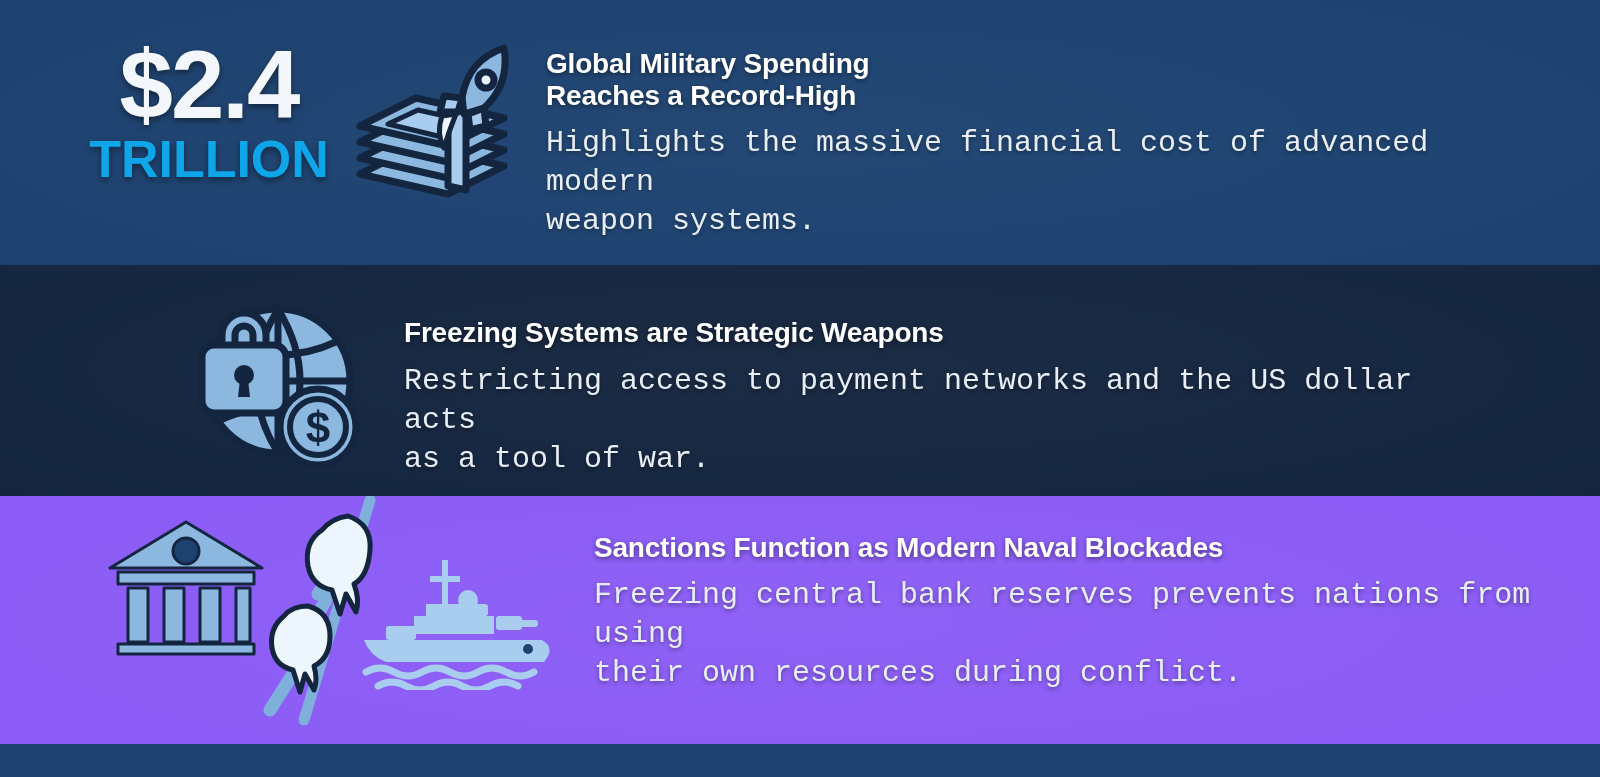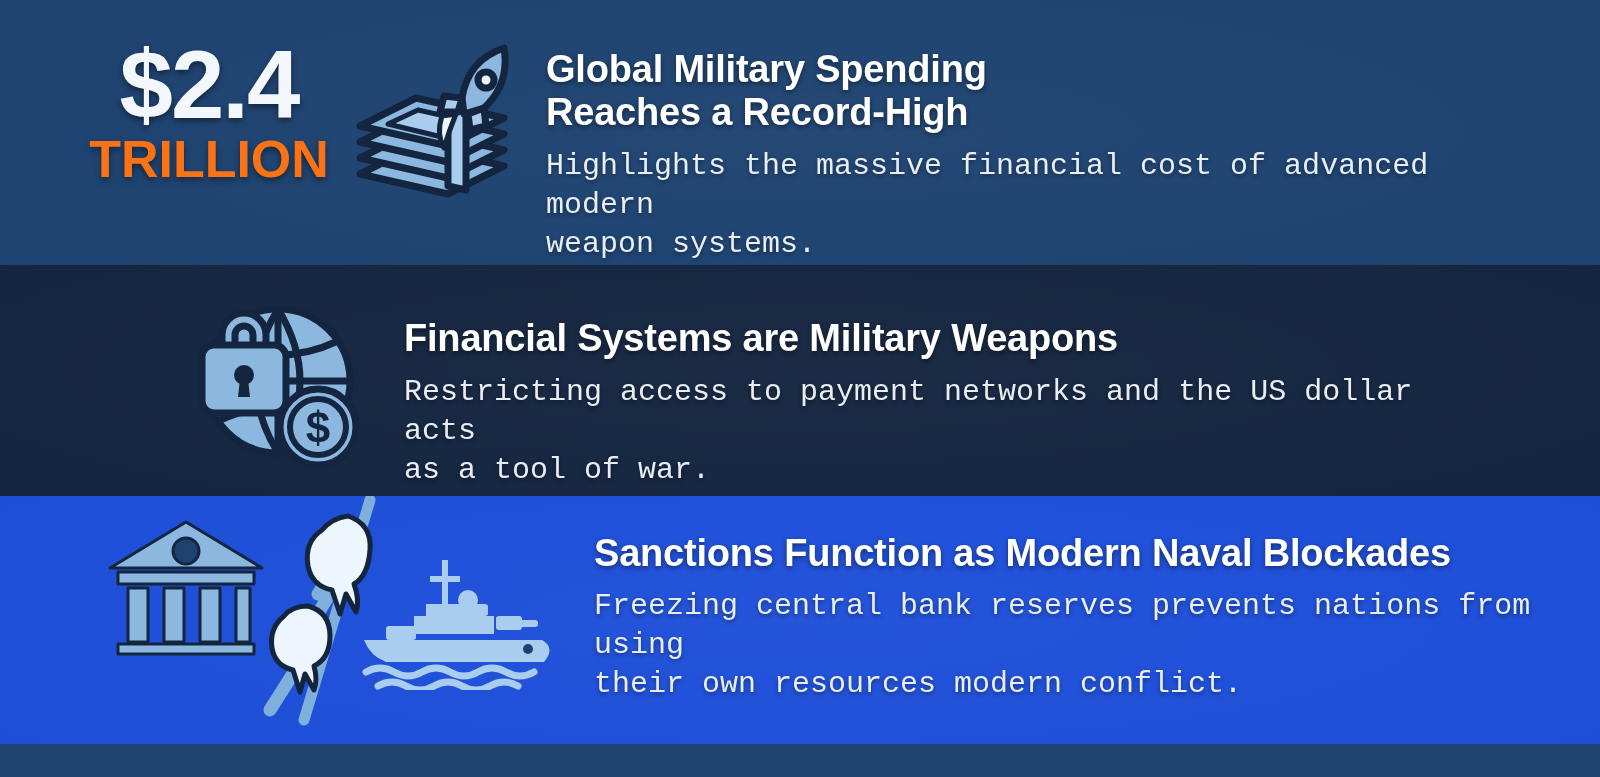--- a/index.html
+++ b/index.html
@@ -18,21 +18,21 @@
   }
   .band {
     position:relative;
     display:flex;
     align-items:center;
     width:100%;
     overflow:hidden;
   }
   .band-1 { height:265px; background:#1d4270; }
   .band-2 { height:231px; background:#14253f; }
-  .band-3 { height:248px; background:#1d4ed8; }
+  .band-3 { height:248px; background:#8b5cf6; }
 
   
   .band::after{
     content:"";
     position:absolute; inset:0;
     pointer-events:none;
     background:
       radial-gradient(120% 150% at 50% 50%, rgba(255,255,255,0.035) 0%, rgba(0,0,0,0) 55%, rgba(0,0,0,0.18) 100%);
   }
   .band-2::after{
@@ -54,21 +54,21 @@
     font-weight:bold;
     color:#f3f6fa;
     letter-spacing:-2px;
     line-height:1.02;
     text-shadow:0 3px 6px rgba(0,0,0,0.45);
     white-space:nowrap;
   }
   .stat-unit{
     font-size:52px;
     font-weight:bold;
-    color:#f97316;
+    color:#0ea5e9;
     letter-spacing:0px;
     line-height:1.05;
     margin-top:-2px;
     text-shadow:0 3px 6px rgba(0,0,0,0.45);
   }
   .icon-money{
     position:absolute;
     left:344px;
     top:42px;
     width:176px;
@@ -128,21 +128,21 @@
   .text-3{
     position:absolute;
     left:594px;
     top:36px;
     width:980px;
     z-index:3;
   }
 
   
   .headline{
-    font-size:38px;
+    font-size:28px;
     font-weight:bold;
     color:#ffffff;
     line-height:1.13;
     letter-spacing:-0.2px;
     text-shadow:0 2px 5px rgba(0,0,0,0.45);
   }
   .headline.two-line{ white-space:pre-line; }
   .subline{
     font-size:30px;
     font-weight:normal;
@@ -228,21 +228,21 @@
 
         <g stroke="#14253f" stroke-width="7">
           <circle cx="140" cy="140" r="38" fill="#8cb8e0"></circle>
           <circle cx="140" cy="140" r="28" fill="none" stroke-width="6"></circle>
         </g>
         <text x="140" y="156" font-family="Liberation Sans, sans-serif" font-size="44" font-weight="bold" fill="#14253f" text-anchor="middle">$</text>
       </svg>
     </div>
 
     <div class="text-2">
-      <div class="headline">Financial Systems are Military Weapons</div>
+      <div class="headline">Freezing Systems are Strategic Weapons</div>
       <div class="subline">Restricting access to payment networks and the US dollar acts
 as a tool of war.</div>
     </div>
   </section>
 
   <section class="band band-3">
 
     <div class="icon-bank">
       <svg viewBox="0 0 164 148" width="164" height="148">
         <g fill="#8cb8e0" stroke="#14253f" stroke-width="3" stroke-linejoin="round">
@@ -300,17 +300,17 @@
         <g fill="none" stroke="#a9cdee" stroke-width="7" stroke-linecap="round">
           <path d="M10 118 q14 -8 28 0 t28 0 t28 0 t28 0 t28 0 t28 0"></path>
           <path d="M22 132 q14 -8 28 0 t28 0 t28 0 t28 0 t28 0"></path>
         </g>
       </svg>
     </div>
 
     <div class="text-3">
       <div class="headline">Sanctions Function as Modern Naval Blockades</div>
       <div class="subline">Freezing central bank reserves prevents nations from using
-their own resources modern conflict.</div>
+their own resources during conflict.</div>
     </div>
   </section>
 
 </div>
 
 </body></html>

